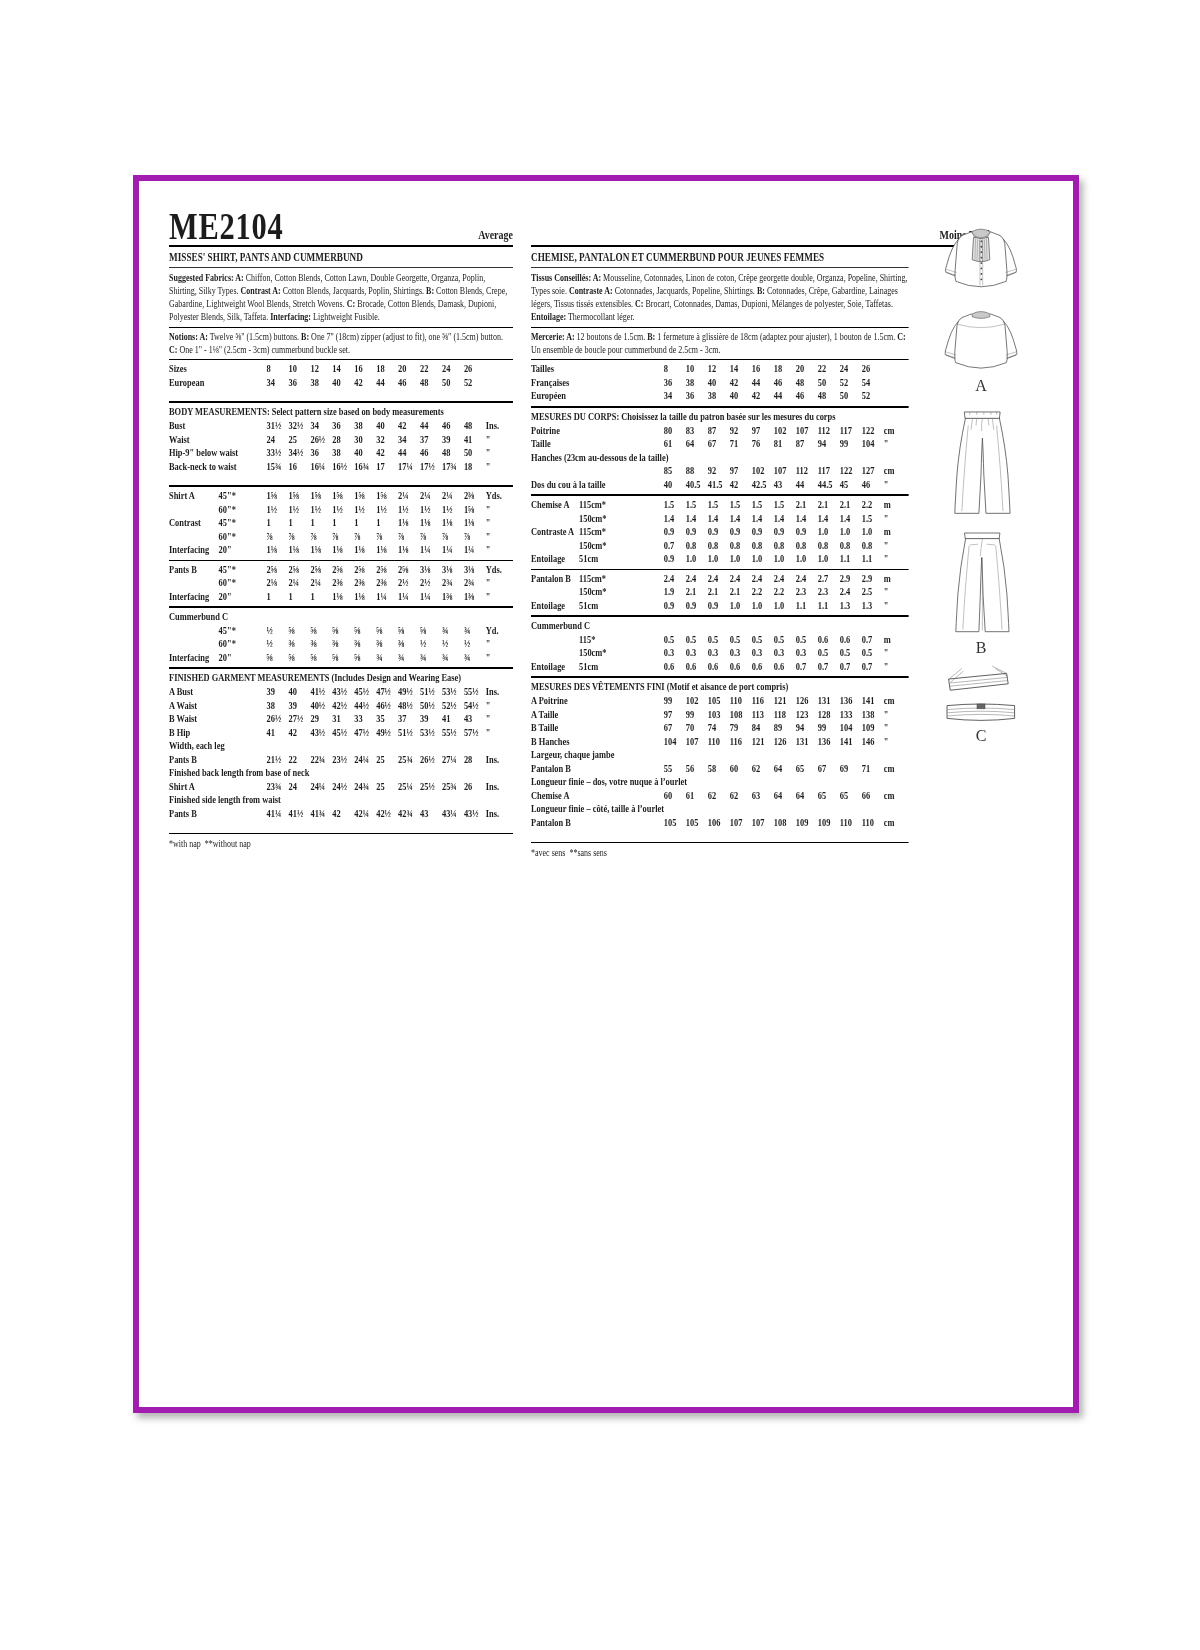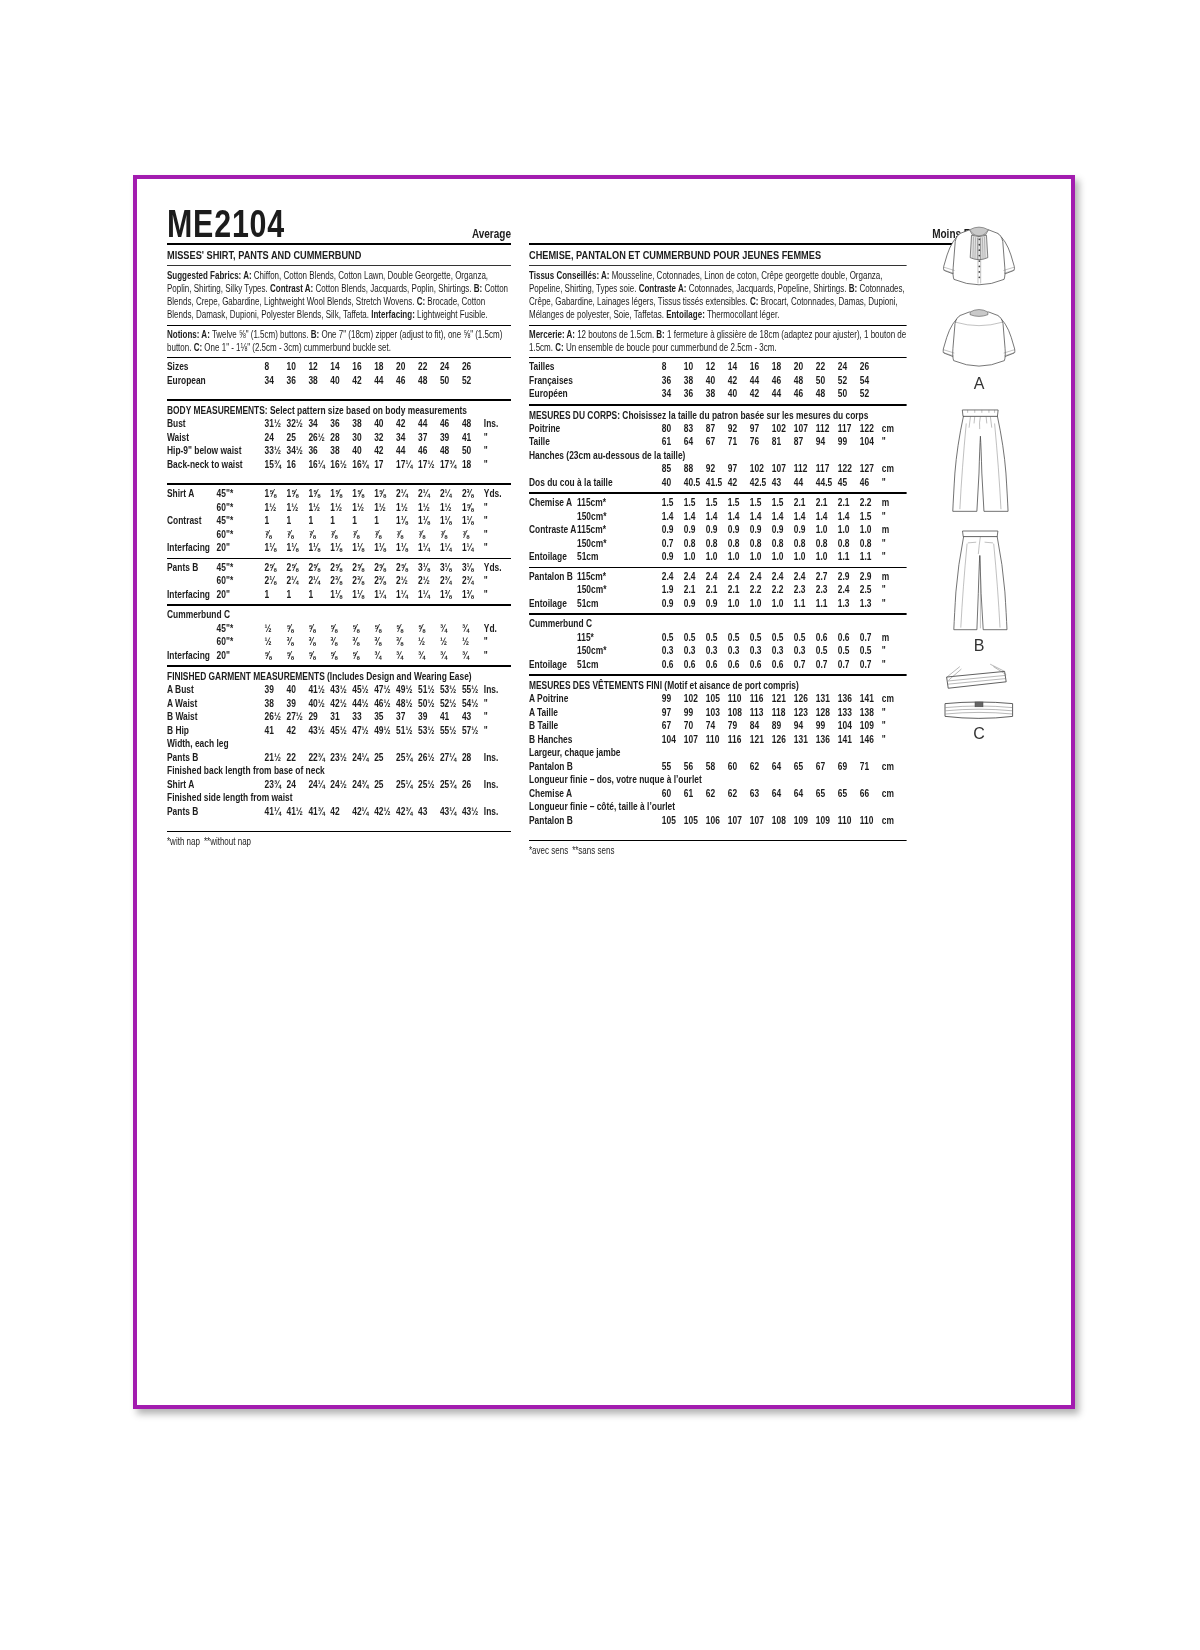--- a/index.html
+++ b/index.html
@@ -1,18 +1,18 @@
 <!DOCTYPE html>
 <html><head>
 <meta charset="utf-8">
 <style>
   html,body{margin:0;padding:0;background:#ffffff;}
   body{width:1200px;height:1650px;position:relative;font-family:"Liberation Sans",sans-serif;color:#1c1c1c;}
   .page{position:absolute;left:133px;top:175px;width:934px;height:1226px;background:#fff;
-        border:4px solid #a21caf;box-shadow:4px 5px 7px rgba(0,0,0,0.30);}
+        border:6px solid #a21caf;box-shadow:4px 5px 7px rgba(0,0,0,0.30);font-family:Liberation Serif, serif;}
   
   .col{position:absolute;top:26px;transform:scaleX(0.8);transform-origin:top left;}
   .col-en{left:30px;width:430px;}
   .col-fr{left:392px;width:472px;}
   .hdrrow{display:flex;justify-content:space-between;align-items:flex-end;height:36px;padding-bottom:2px;}
   .col-fr .hdrrow{width:579px;}
   .patnum{font-size:38px;font-weight:bold;letter-spacing:1px;line-height:34px;}
   .diff{font-size:12.5px;font-weight:bold;}
   .rule-head{border-top:2.5px solid #000;}
   .subt{font-weight:bold;font-size:11.5px;line-height:15px;padding:3px 0 2px;border-bottom:1.2px solid #333;}

